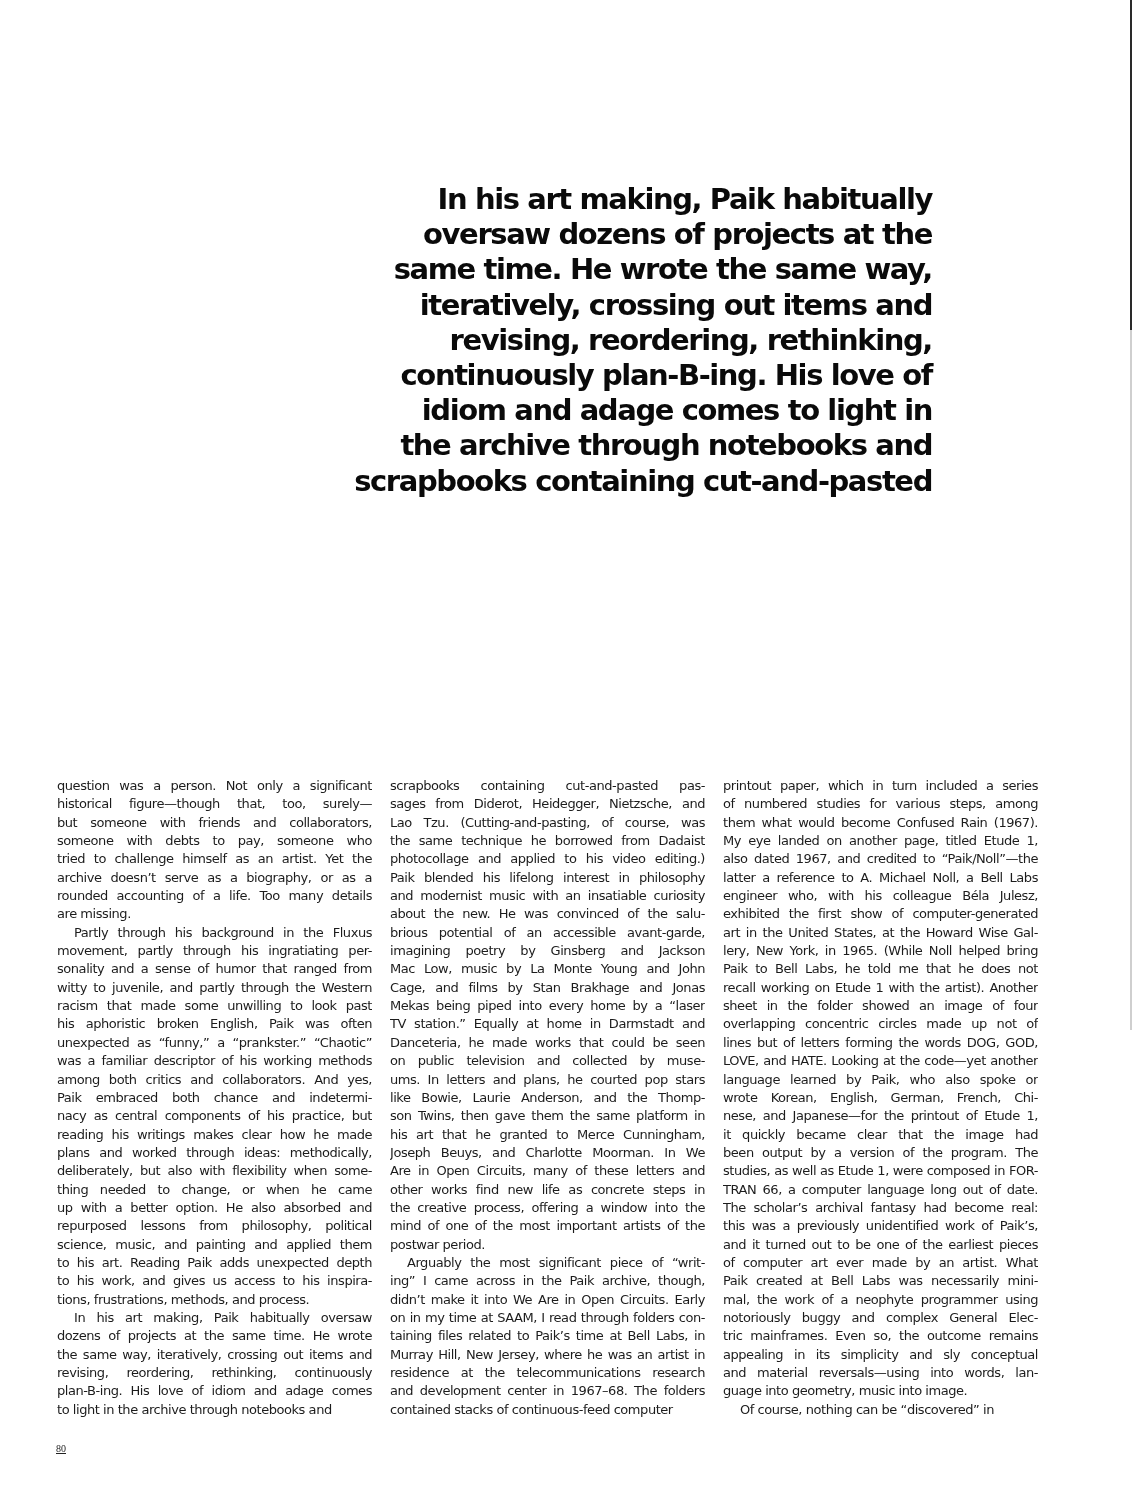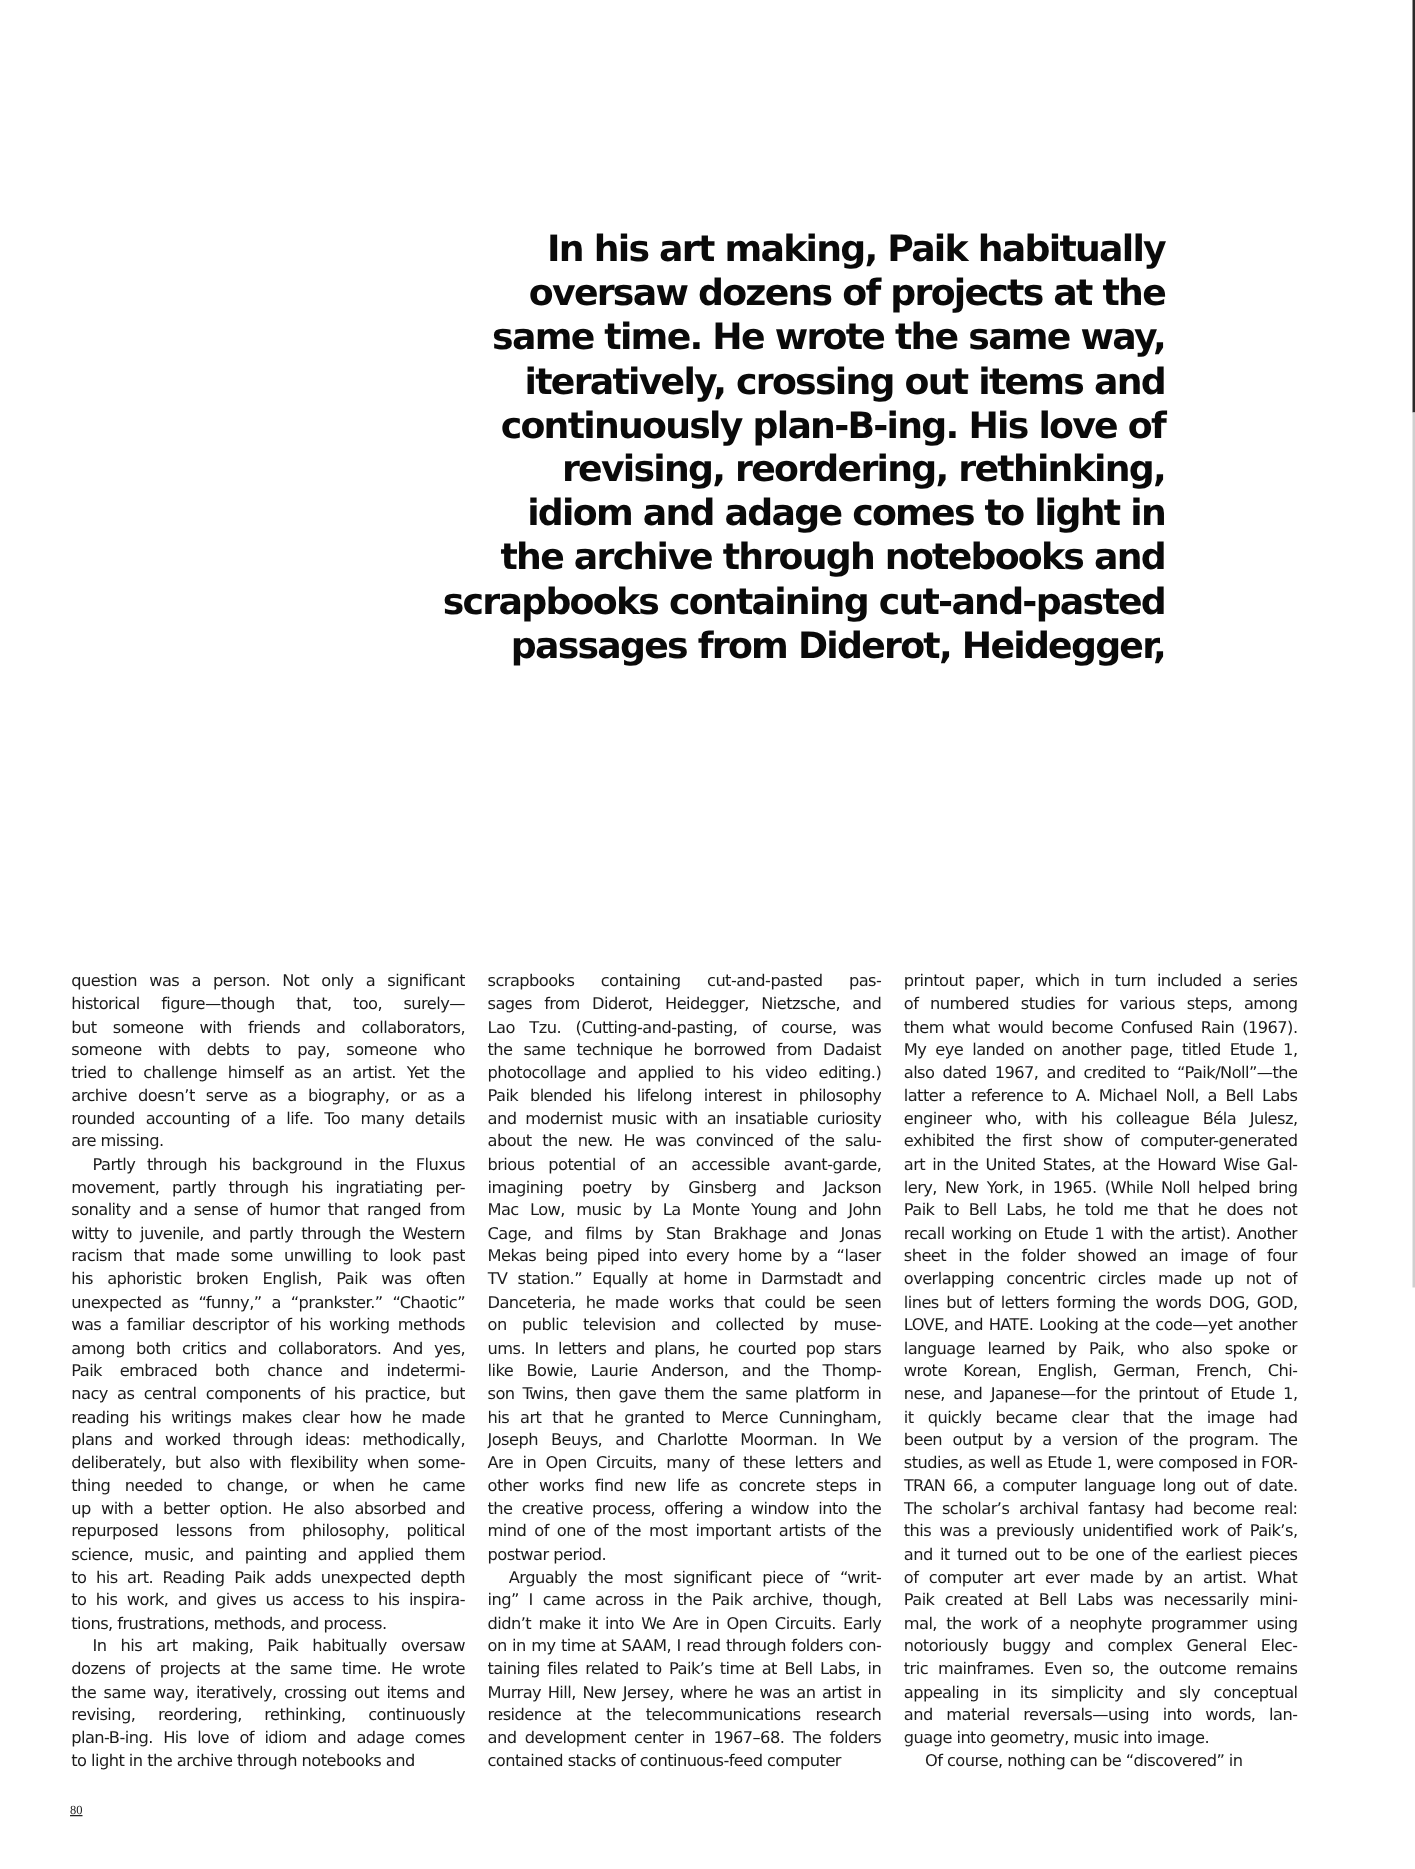--- a/index.html
+++ b/index.html
@@ -42,26 +42,25 @@
 <body>
 
 <div class="edge-line"></div>
 <div class="edge-line-soft"></div>
 
 <div class="pull-quote">
   <span class="line">In his art making, Paik habitually</span>
   <span class="line">oversaw dozens of projects at the</span>
   <span class="line">same time. He wrote the same way,</span>
   <span class="line">iteratively, crossing out items and</span>
+  <span class="line">revising, reordering, rethinking,</span>
   <span class="line">continuously plan-B-ing. His love of</span>
-  <span class="line">revising, reordering, rethinking,</span>
   <span class="line">idiom and adage comes to light in</span>
   <span class="line">the archive through notebooks and</span>
   <span class="line">scrapbooks containing cut-and-pasted</span>
-  <span class="line">passages from Diderot, Heidegger,</span>
 </div>
 
 <div class="columns">
   <div class="col col-1">
       <span class="ln">question was a person. Not only a significant</span>
       <span class="ln">historical figure—though that, too, surely—</span>
       <span class="ln">but someone with friends and collaborators,</span>
       <span class="ln">someone with debts to pay, someone who</span>
       <span class="ln">tried to challenge himself as an artist. Yet the</span>
       <span class="ln">archive doesn’t serve as a biography, or as a</span>

